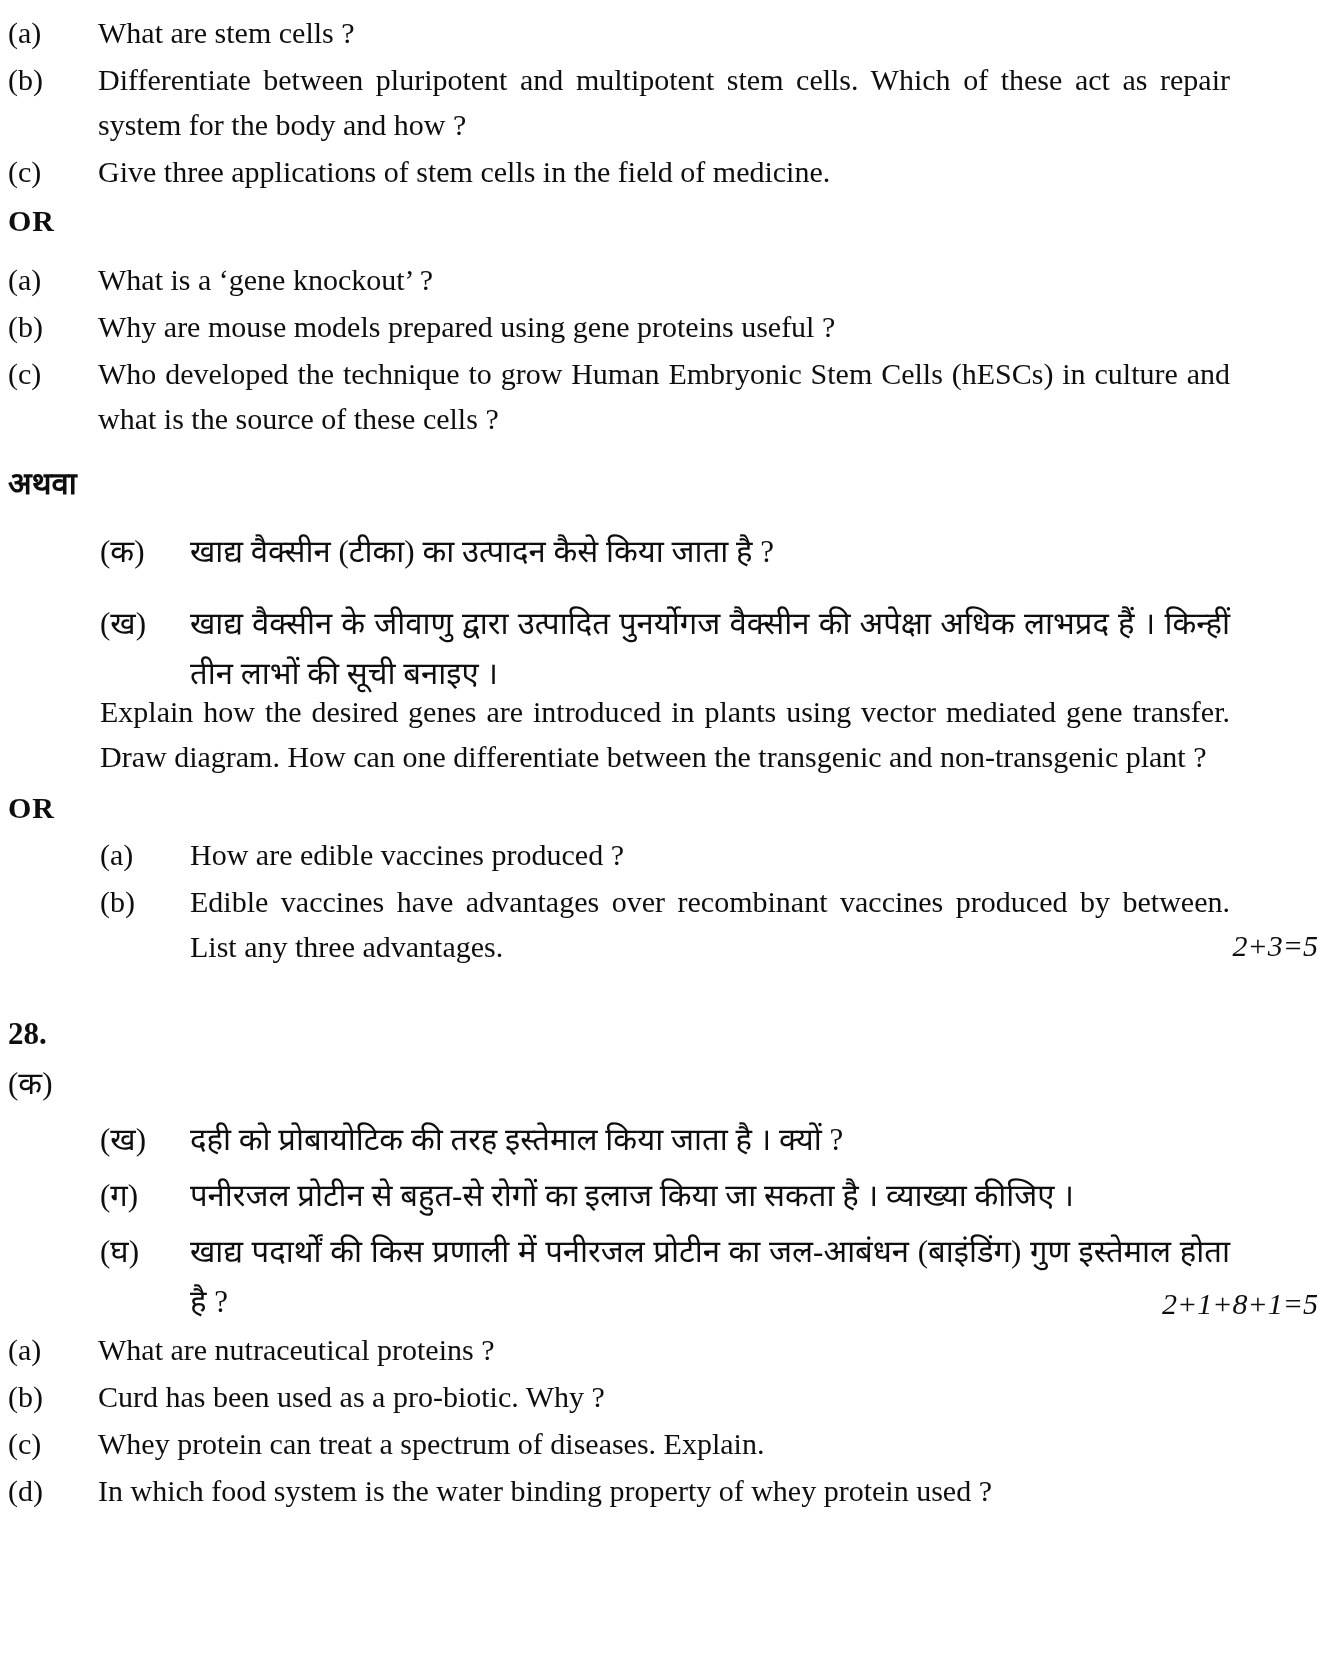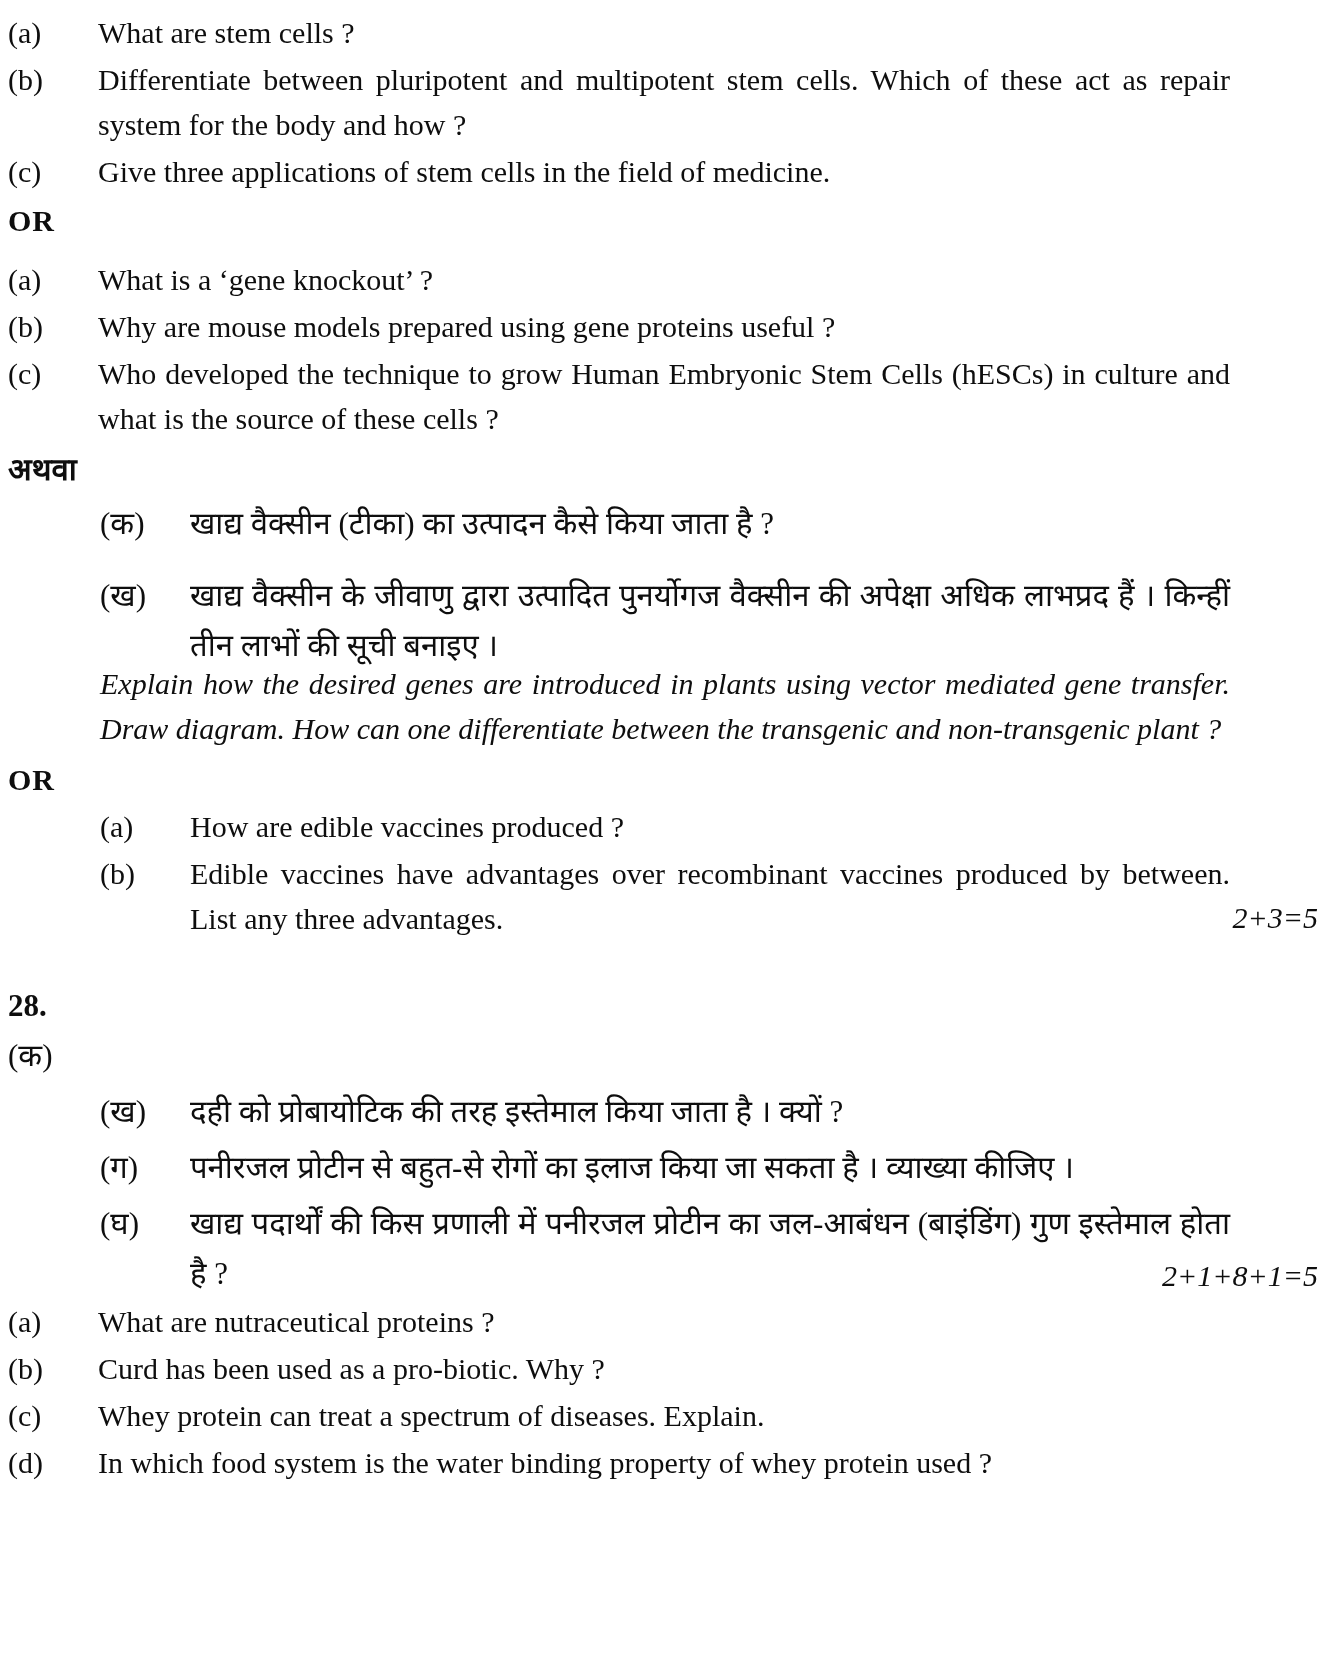--- a/index.html
+++ b/index.html
@@ -19,26 +19,26 @@
   .hn { font-size:31px; line-height:50px; }
   .just { text-align:justify; }
   .or-heading { text-align:left; font-weight:bold; }
   .or-heading.en { letter-spacing:1px; }
   .marks {
     position:absolute; right:-88px; bottom:2px;
     font-style:italic; font-size:30px; line-height:42px; white-space:nowrap;
   }
   .mt2  { margin-top:2px; }
   .mt6  { margin-top:6px; }
-  .mt10 { margin-top:4px; }
+  .mt10 { margin-top:18px; }
   .mt14 { margin-top:14px; }
   .mt22 { margin-top:22px; }
   .mt40 { margin-top:40px;flex-direction:column; }
   .mt44 { margin-top:44px; }
-  .mtm10 { margin-top:-10px;font-style:italic; }
+  .mtm10 { margin-top:-10px; }
   .gap4 { margin-top:4px; }
 </style>
 </head>
 <body>
 
 <div class="page">
 
   <div class="row">
     <span class="letter en">(a)</span>
     <div class="text en">What are stem cells ?</div>

